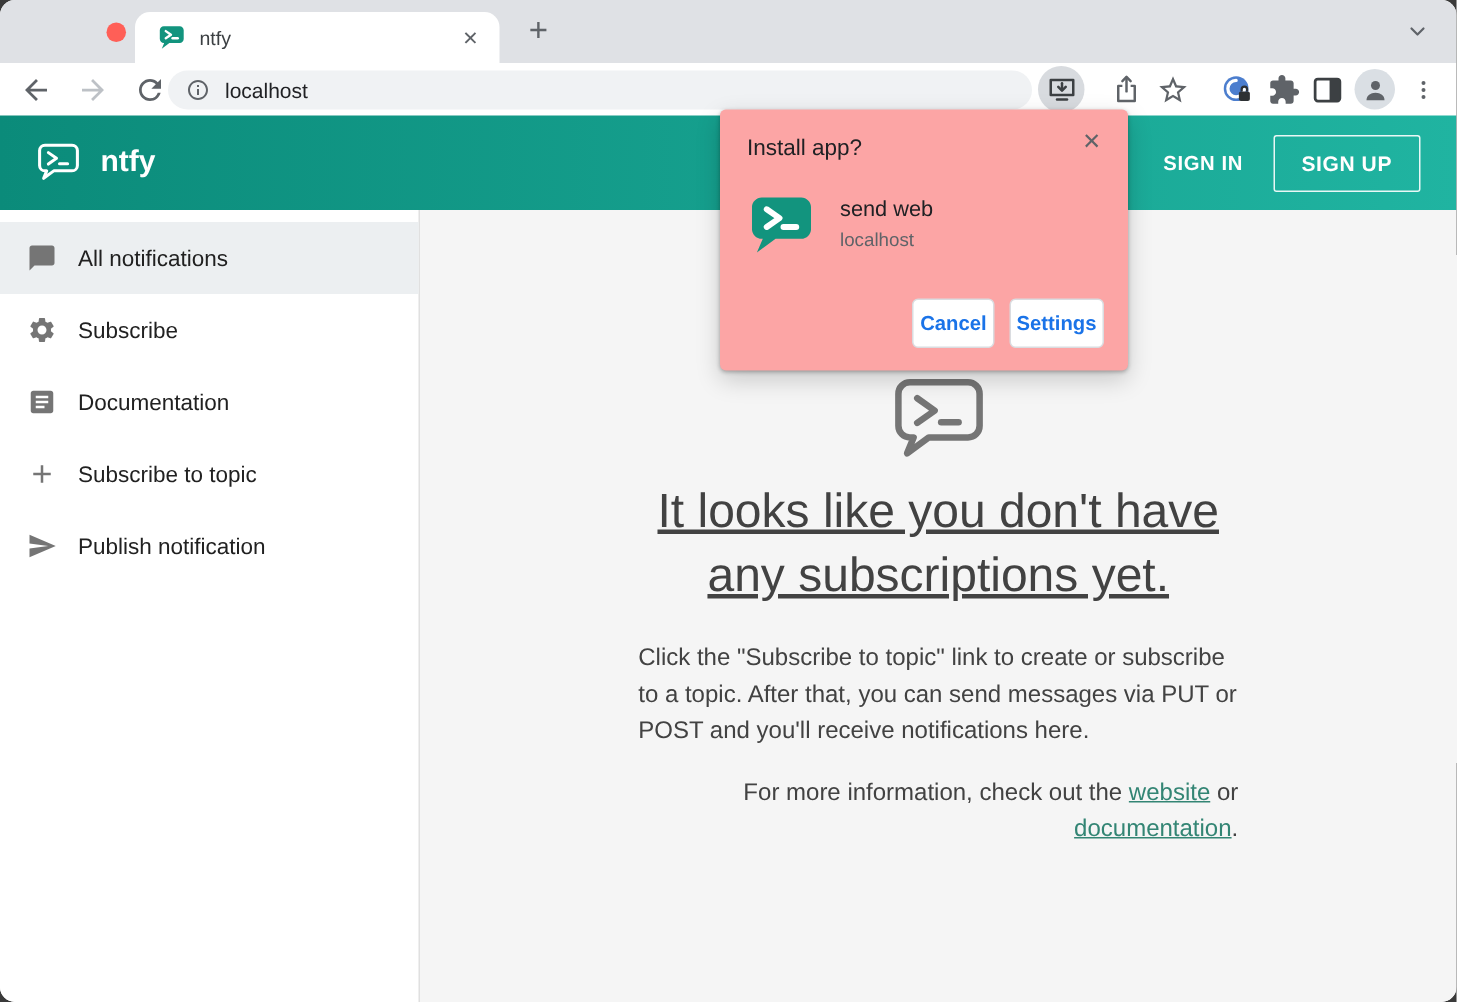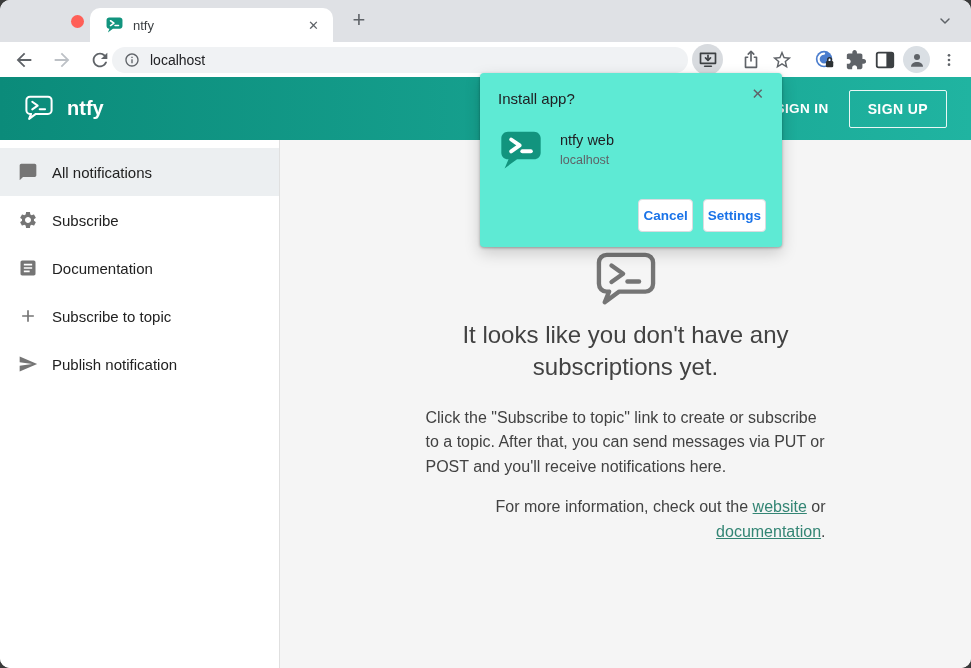--- a/index.html
+++ b/index.html
@@ -50,28 +50,28 @@
   
   .content { position:absolute; top:140px; left:0; right:0; bottom:0; display:flex; }
   .sidebar { width:280px; background:#fff; border-right:1px solid #e0e0e0; padding-top:8px; }
   .side-item { height:48px; display:flex; align-items:center; padding-left:18px; cursor:pointer; }
   .side-item.selected { background:#eceff1; }
   .side-item .s-icon { width:20px; height:20px; color:#757575; flex:0 0 auto; }
   .side-item .s-label { margin-left:14px; font-size:15px; color:#212121; }
   .main { flex:1; background:#f5f5f5; }
   .main-inner { width:400px; margin:0 auto; padding-top:111px; }
   .empty-logo { display:block; width:64px; height:58px; color:#757575; margin:0 auto; }
-  .empty-heading { font-size:24px; font-weight:400; color:#424242; text-align:center;
-                   line-height:1.35; margin-top:10px; }
+  .empty-heading { font-size:32px; font-weight:400; color:#424242; text-align:center;
+                   line-height:1.35; margin-top:10px;text-decoration:underline; }
   .empty-p { font-size:16px; color:#424242; line-height:24.5px; margin-top:22px; }
   .empty-p2 { margin-top:16px;text-align:right; }
   .teal-link { color:#338574; text-decoration:underline; cursor:pointer; }
 
   
-  .popup { position:absolute; left:480px; top:73px; width:302px; height:174px; background:#5eead4;
+  .popup { position:absolute; left:480px; top:73px; width:272px; height:174px; background:#fca5a5;
            border-radius:4px; box-shadow:0 1px 3px rgba(0,0,0,.3), 0 6px 16px rgba(0,0,0,.18); z-index:50; }
   .popup-title { position:absolute; left:18px; top:17px; font-size:15px; color:#202124; }
   .popup-close { position:absolute; right:14px; top:10px; font-size:15px; color:#5f6368; cursor:pointer; padding:2px 4px; }
   .popup-appicon { position:absolute; left:20px; top:57px; width:42px; height:40px; color:#12947e; }
   .popup-appname { position:absolute; left:80px; top:59px; font-size:14.5px; color:#202124; }
   .popup-origin { position:absolute; left:80px; top:80px; font-size:12.5px; color:#5f6368; }
   .popup-buttons { position:absolute; right:16px; bottom:15px; display:flex; gap:10px; }
   .popup-btn { background:#fff; border:1px solid #dadce0; border-radius:4px; color:#1a73e8;
                font-size:13.5px; font-weight:700; padding:8px 4px; cursor:pointer; font-family:inherit; }
 </style>
@@ -243,21 +243,21 @@
       </div>
     </div>
   </div>
 
   <div class="popup">
     <div class="popup-title">Install app?</div>
     <div class="popup-close">✕</div>
     <svg class="popup-appicon" viewBox="0 0 64 60">
         <use href="#ntfy-filled"></use>
       </svg>
-    <div class="popup-appname">ntfy web</div>
+    <div class="popup-appname">send web</div>
     <div class="popup-origin">localhost</div>
     <div class="popup-buttons">
       <button class="popup-btn">Cancel</button>
       <button class="popup-btn">Settings</button>
     </div>
   </div>
 
 </div>
 
 </body></html>

